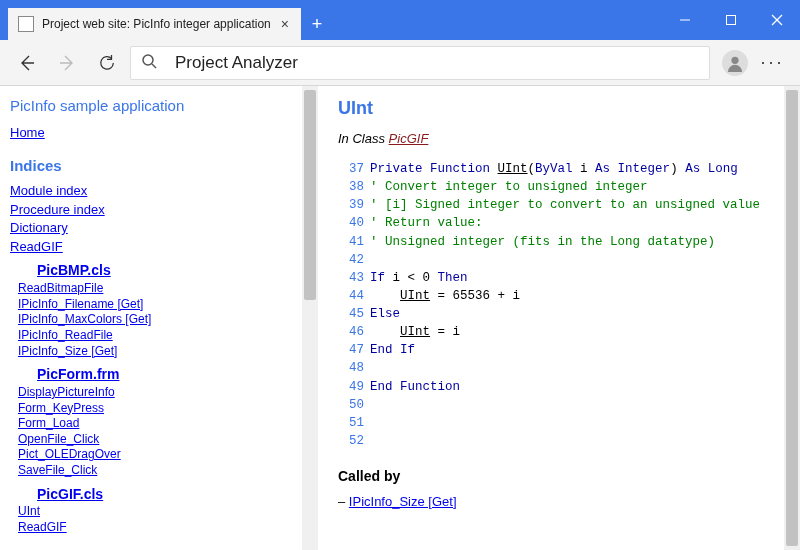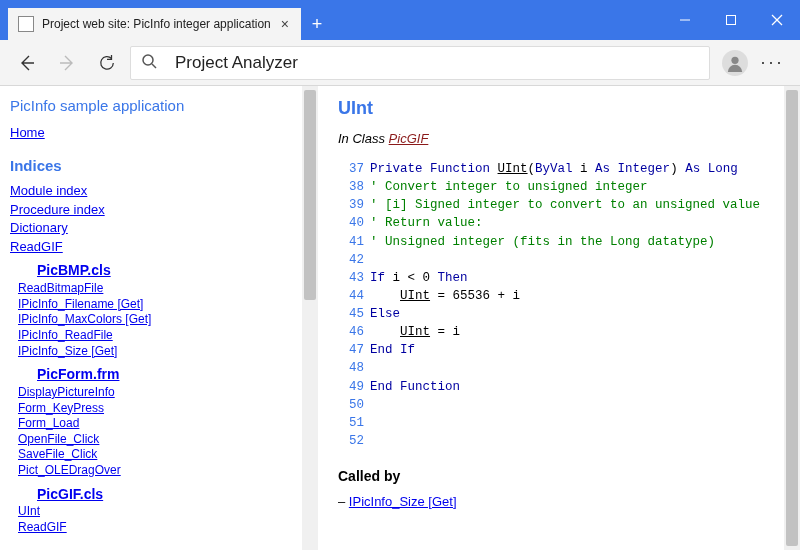--- a/index.html
+++ b/index.html
@@ -136,22 +136,22 @@
           <a class="sb-sub">ReadBitmapFile</a>
           <a class="sb-sub">IPicInfo_Filename [Get]</a>
           <a class="sb-sub">IPicInfo_MaxColors [Get]</a>
           <a class="sb-sub">IPicInfo_ReadFile</a>
           <a class="sb-sub">IPicInfo_Size [Get]</a>
           <a class="sb-file">PicForm.frm</a>
           <a class="sb-sub">DisplayPictureInfo</a>
           <a class="sb-sub">Form_KeyPress</a>
           <a class="sb-sub">Form_Load</a>
           <a class="sb-sub">OpenFile_Click</a>
+          <a class="sb-sub">Pict_OLEDragOver</a>
           <a class="sb-sub">SaveFile_Click</a>
-          <a class="sb-sub">Pict_OLEDragOver</a>
           <a class="sb-file">PicGIF.cls</a>
           <a class="sb-sub">UInt</a>
           <a class="sb-sub">ReadGIF</a>
         </div>
       <div class="sidebar-scroll">
         <div class="sidebar-thumb"></div>
       </div>
     </div>
 
     <div class="divider"></div>

